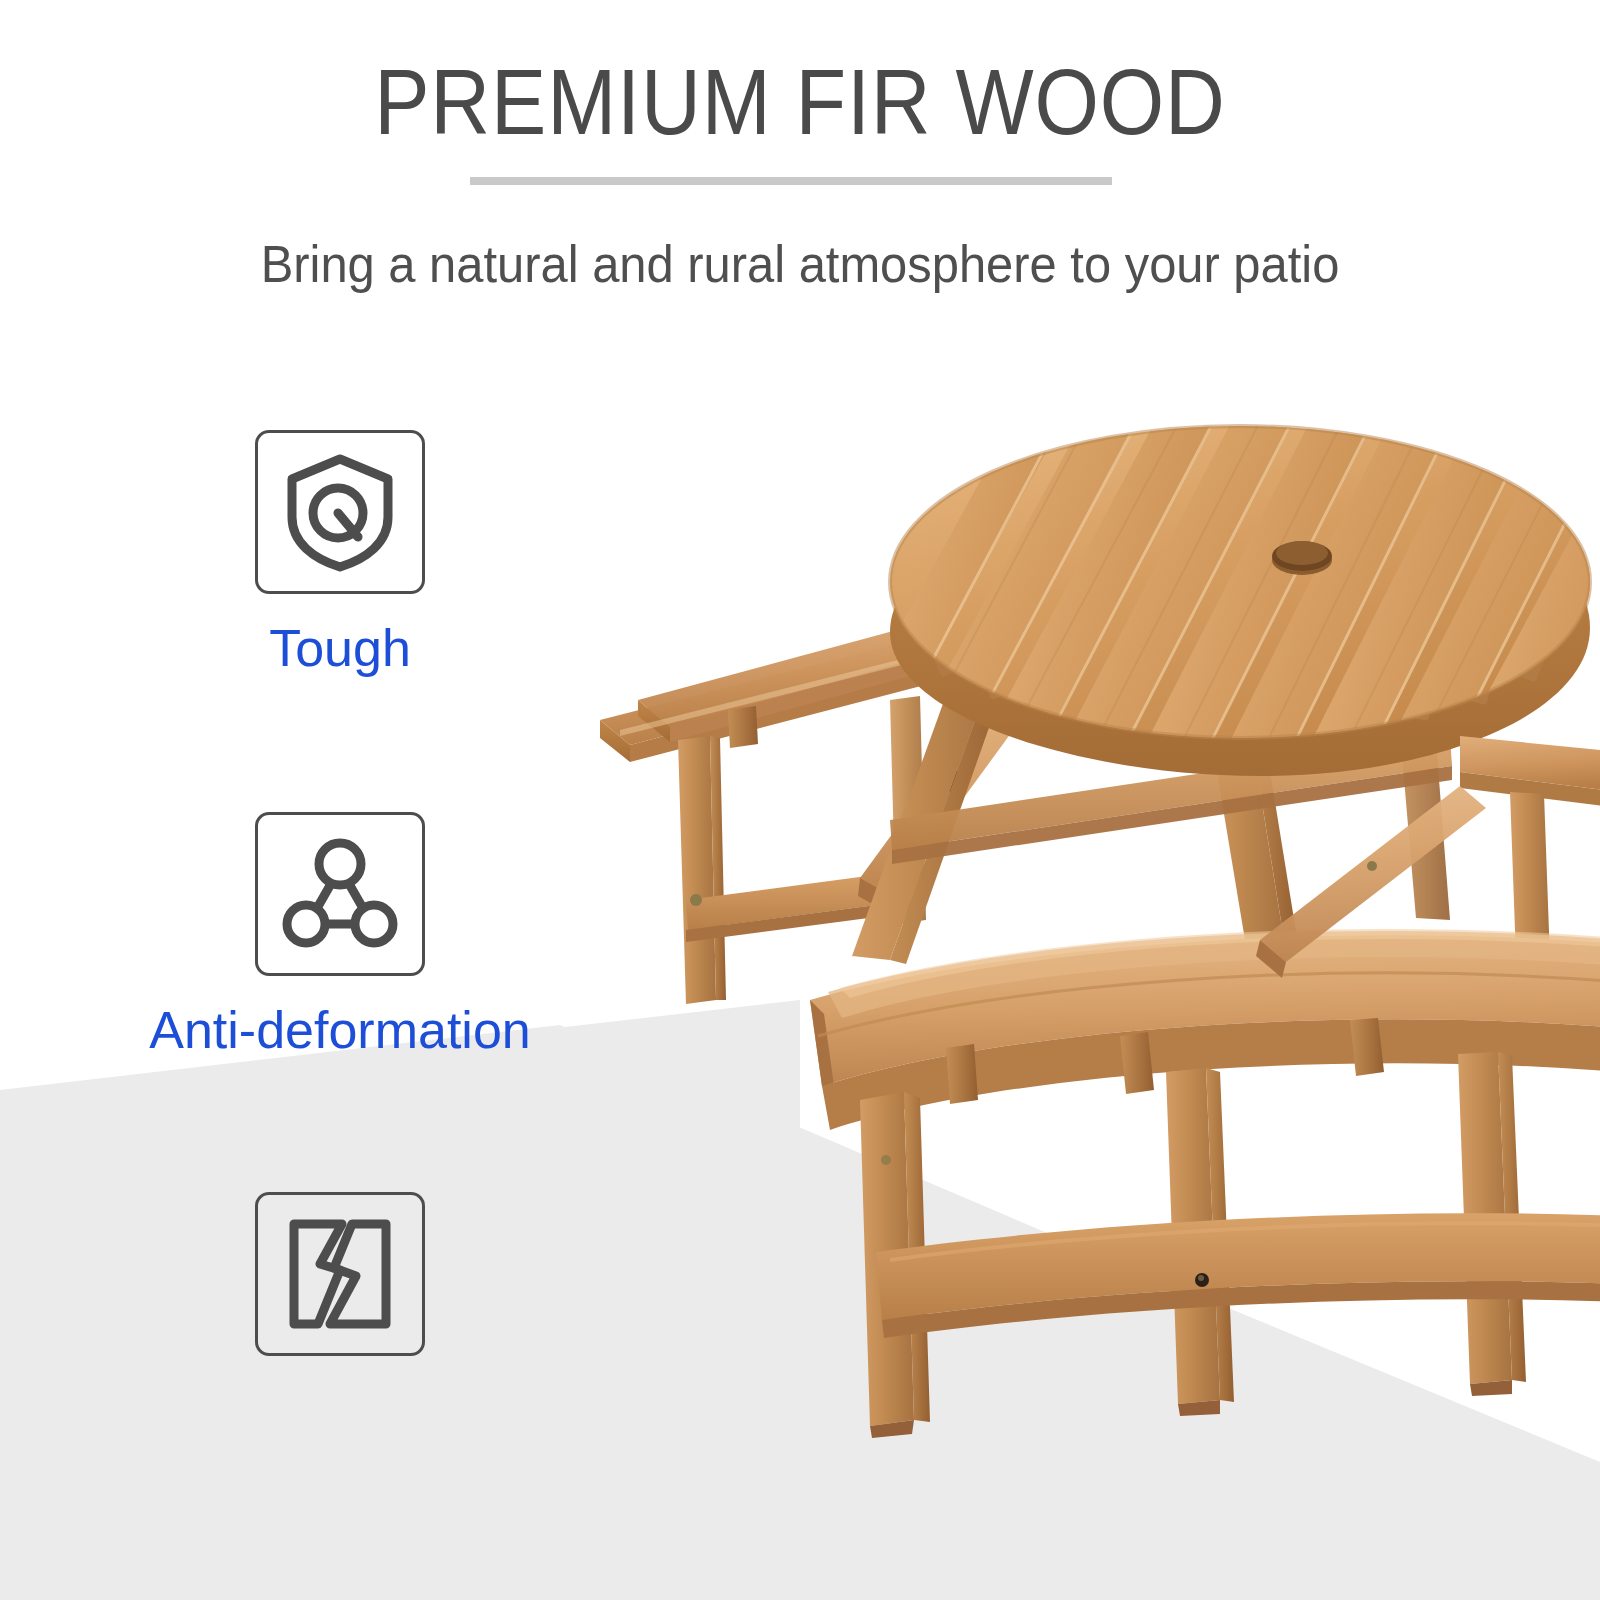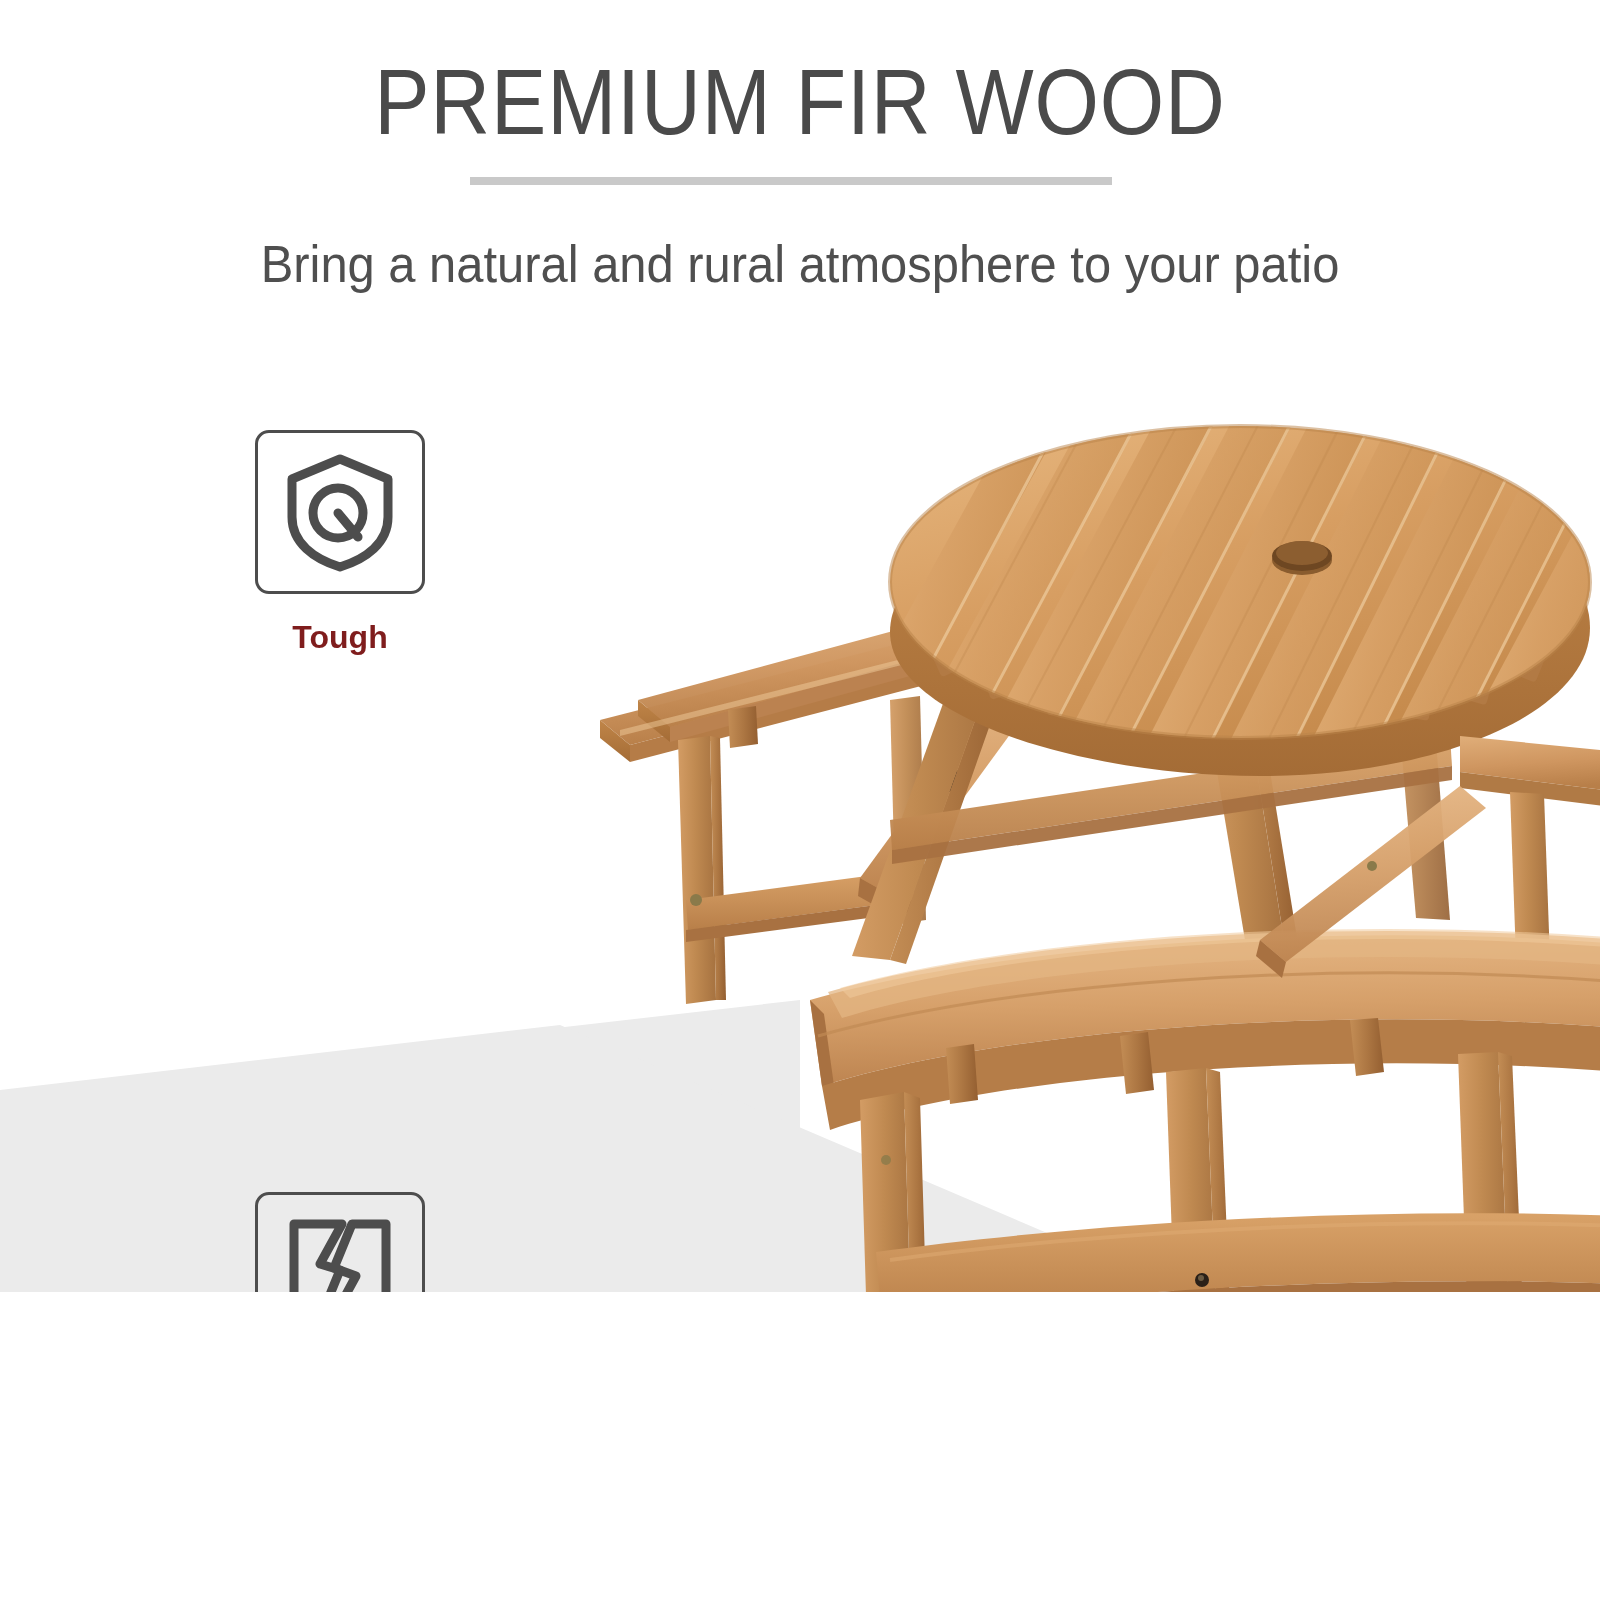--- a/index.html
+++ b/index.html
@@ -9,21 +9,21 @@
     width: 1600px;
     height: 1600px;
     overflow: hidden;
     background: #ffffff;
     font-family: "Liberation Sans", sans-serif;
   }
 
   #stage {
     position: relative;
     width: 1600px;
-    height: 1292px;
+    height: 1600px;
     background: #ffffff;
     overflow: hidden;
   }
 
   
   .bg-layer { position: absolute; inset: 0; }
 
   
   .headline {
     position: absolute;
@@ -81,24 +81,24 @@
     border-radius: 14px;
     display: flex;
     align-items: center;
     justify-content: center;
     background: transparent;
   }
   .icon-box svg { display: block; }
 
   .feature-label {
     margin-top: 26px;
-    font-size: 32px;
+    font-size: 52px;
     line-height: 1.1;
-    color: #7f1d1d;
-    font-weight: 700;
+    color: #1d4ed8;
+    font-weight: 400;
     font-family: "Liberation Sans", sans-serif;
     white-space: nowrap;
   }
 
   
   #product {
     position: absolute;
     left: 560px; top: 400px;
     width: 1060px; height: 1120px;
   }
@@ -135,20 +135,35 @@
         <svg width="112" height="122" viewBox="0 0 112 122">
           <path d="M56 8 L104 28 L104 66 C104 92 82 108 56 116 C30 108 8 92 8 66 L8 28 Z" fill="none" stroke="#4d4d4d" stroke-width="9" stroke-linejoin="round" stroke-linecap="round"></path>
           <circle cx="54" cy="62" r="25" fill="none" stroke="#4d4d4d" stroke-width="9"></circle>
           <line x1="54" y1="62" x2="74" y2="86" stroke="#4d4d4d" stroke-width="9" stroke-linecap="round"></line>
         </svg>
       </span>
     </div>
     <div class="feature-label">Tough</div>
   </div>
 
+  <div class="feature feature-2">
+    <div class="icon-box">
+      <span>
+        <svg width="116" height="112" viewBox="0 0 116 112">
+          <line x1="58" y1="30" x2="26" y2="86" stroke="#4d4d4d" stroke-width="9" stroke-linecap="round"></line>
+          <line x1="58" y1="30" x2="90" y2="86" stroke="#4d4d4d" stroke-width="9" stroke-linecap="round"></line>
+          <line x1="26" y1="86" x2="90" y2="86" stroke="#4d4d4d" stroke-width="9" stroke-linecap="round"></line>
+          <circle cx="58" cy="26" r="21" fill="#ffffff" stroke="#4d4d4d" stroke-width="9"></circle>
+          <circle cx="24" cy="86" r="19" fill="#ffffff" stroke="#4d4d4d" stroke-width="9"></circle>
+          <circle cx="92" cy="86" r="19" fill="#ffffff" stroke="#4d4d4d" stroke-width="9"></circle>
+        </svg>
+      </span>
+    </div>
+    <div class="feature-label">Anti-deformation</div>
+  </div>
 
   <div class="feature feature-3">
     <div class="icon-box">
       <span>
         <svg width="112" height="120" viewBox="0 0 112 120">
           <path d="M10 10 L58 10 L36 50 L56 56 L34 110 L10 110 Z" fill="none" stroke="#4d4d4d" stroke-width="9" stroke-linejoin="round"></path>
           <path d="M68 10 L102 10 L102 110 L46 110 L72 62 L50 54 Z" fill="none" stroke="#4d4d4d" stroke-width="9" stroke-linejoin="round"></path>
         </svg>
       </span>
     </div>

